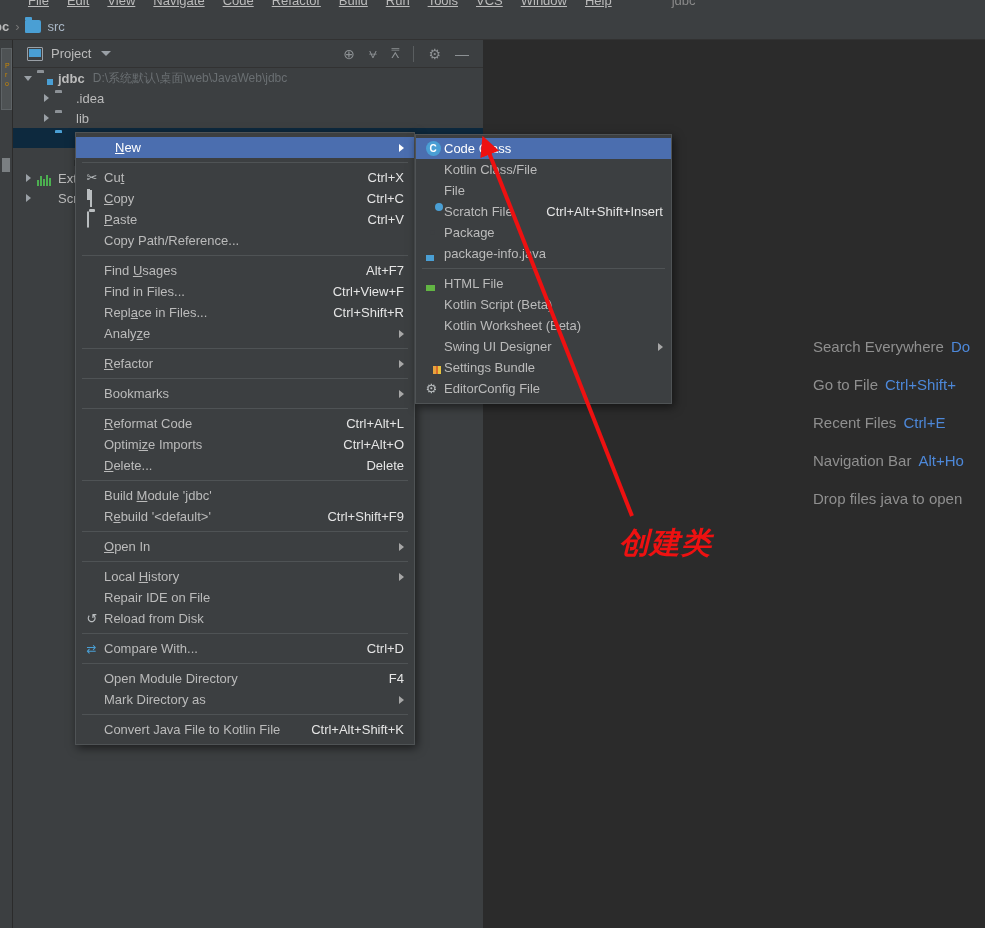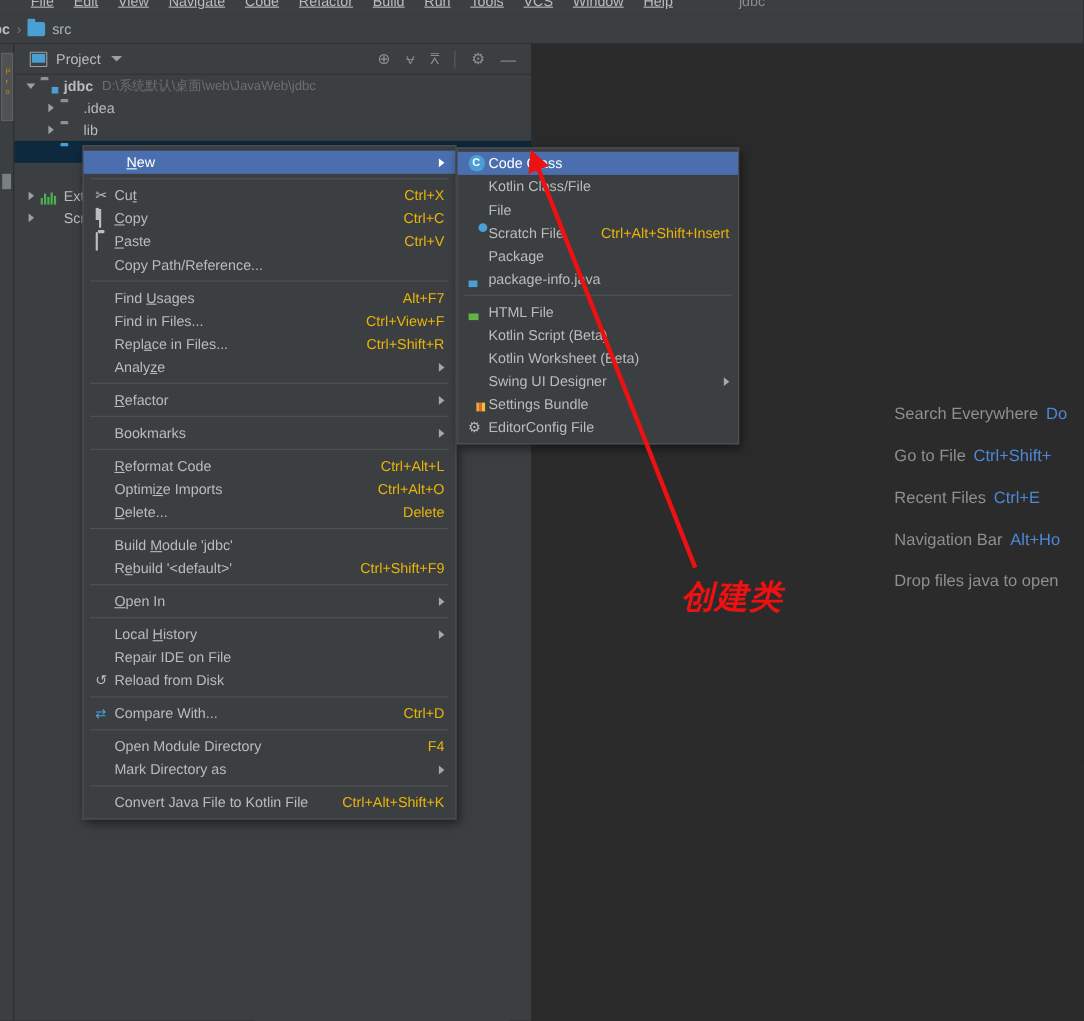--- a/index.html
+++ b/index.html
@@ -151,42 +151,42 @@
   .tree-label { margin-right: 8px; }
   .tree-label.bold { font-weight: bold; }
   .tree-path { color: #6a6f72; font-size: 12px; }
 
   
   .editor {
     position: absolute; left: 483px; top: 40px; width: 502px; height: 888px;
     background: #2b2b2b;
   }
   .hints {
-    position: absolute; left: 330px; top: 328px;
+    position: absolute; left: 330px; top: 298px;
     display: flex; flex-direction: column; gap: 21px; white-space: nowrap;
   }
   .hint-row { font-size: 15px; color: #8f8f8f; }
   .hint-key { color: #4d88d9; margin-left: 7px; }
 
   
   .ctx {
     position: absolute; left: 75px; top: 132px; width: 340px;
     background: #3c3f41; border: 1px solid #4f5355;
     box-shadow: 2px 3px 9px rgba(0,0,0,0.55);
     padding: 4px 0 4px 0;
   }
   .mi {
     display: flex; align-items: center; height: 21px;
     padding: 0 10px 0 8px; font-size: 13px; color: #bbbbbb; white-space: nowrap;
   }
   .mi.highlight { background: #4b6eaf; color: #ffffff; padding-left: 19px; }
   .mi-icon { width: 20px; flex: 0 0 auto; display: flex; align-items: center; justify-content: center; }
   .mi-label { flex: 1 1 auto; }
   .mi-label u { text-decoration: underline; }
-  .mi-short { color: #eab308; margin-left: 24px; }
+  .mi-short { color: #e5e5e5; margin-left: 24px; }
   .mi-arrow {
     margin-left: 20px; width: 0; height: 0;
     border-top: 4px solid transparent; border-bottom: 4px solid transparent;
     border-left: 5px solid #a7a7a7;
   }
   .mi.highlight .mi-arrow { border-left-color: #ffffff; }
   .msep { height: 1px; background: #4f5355; margin: 4px 6px; }
 
   
   .submenu {

